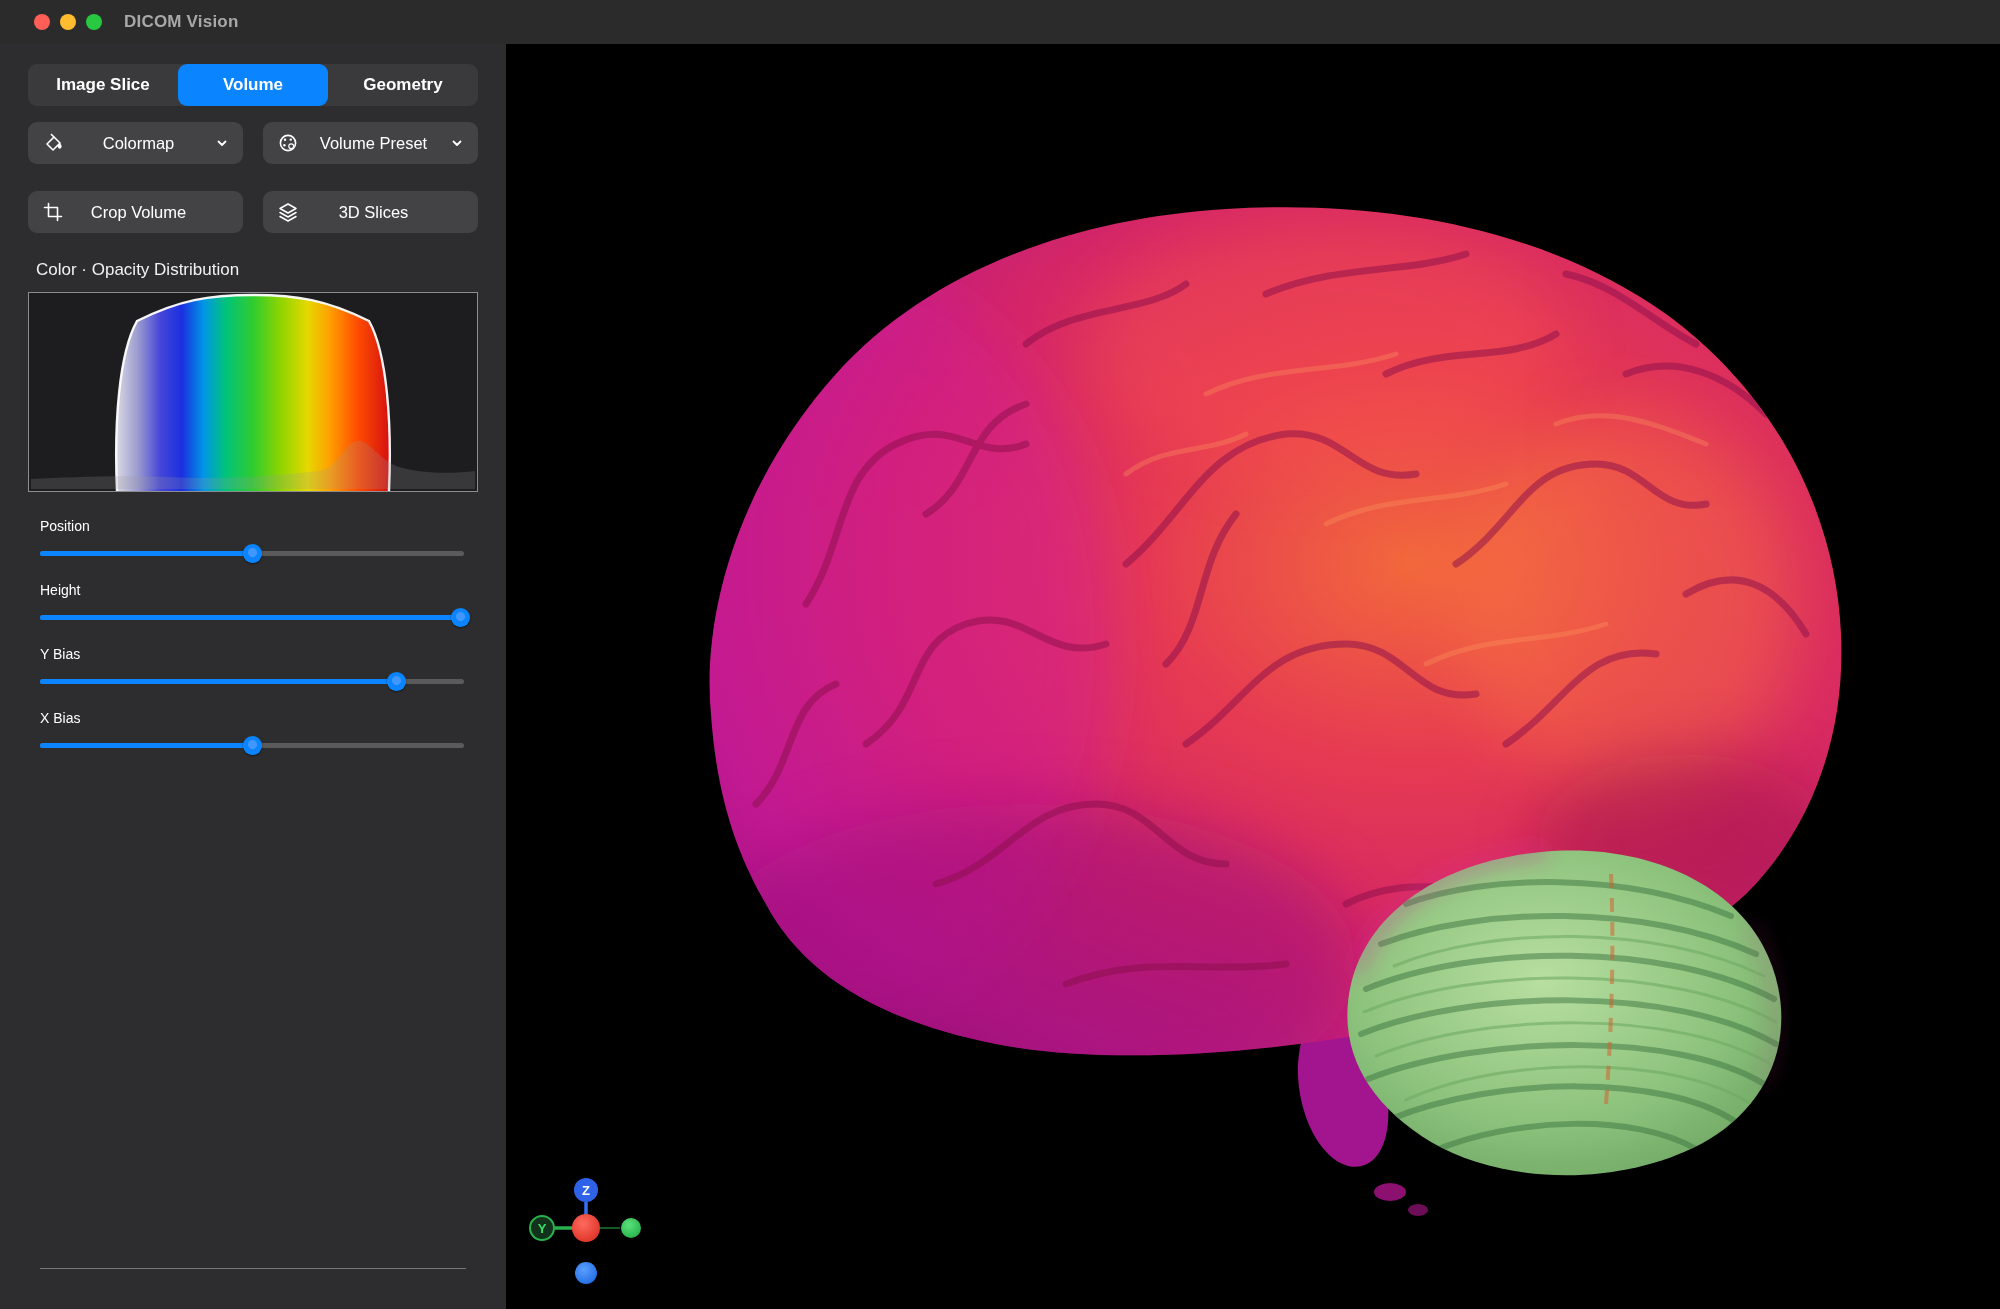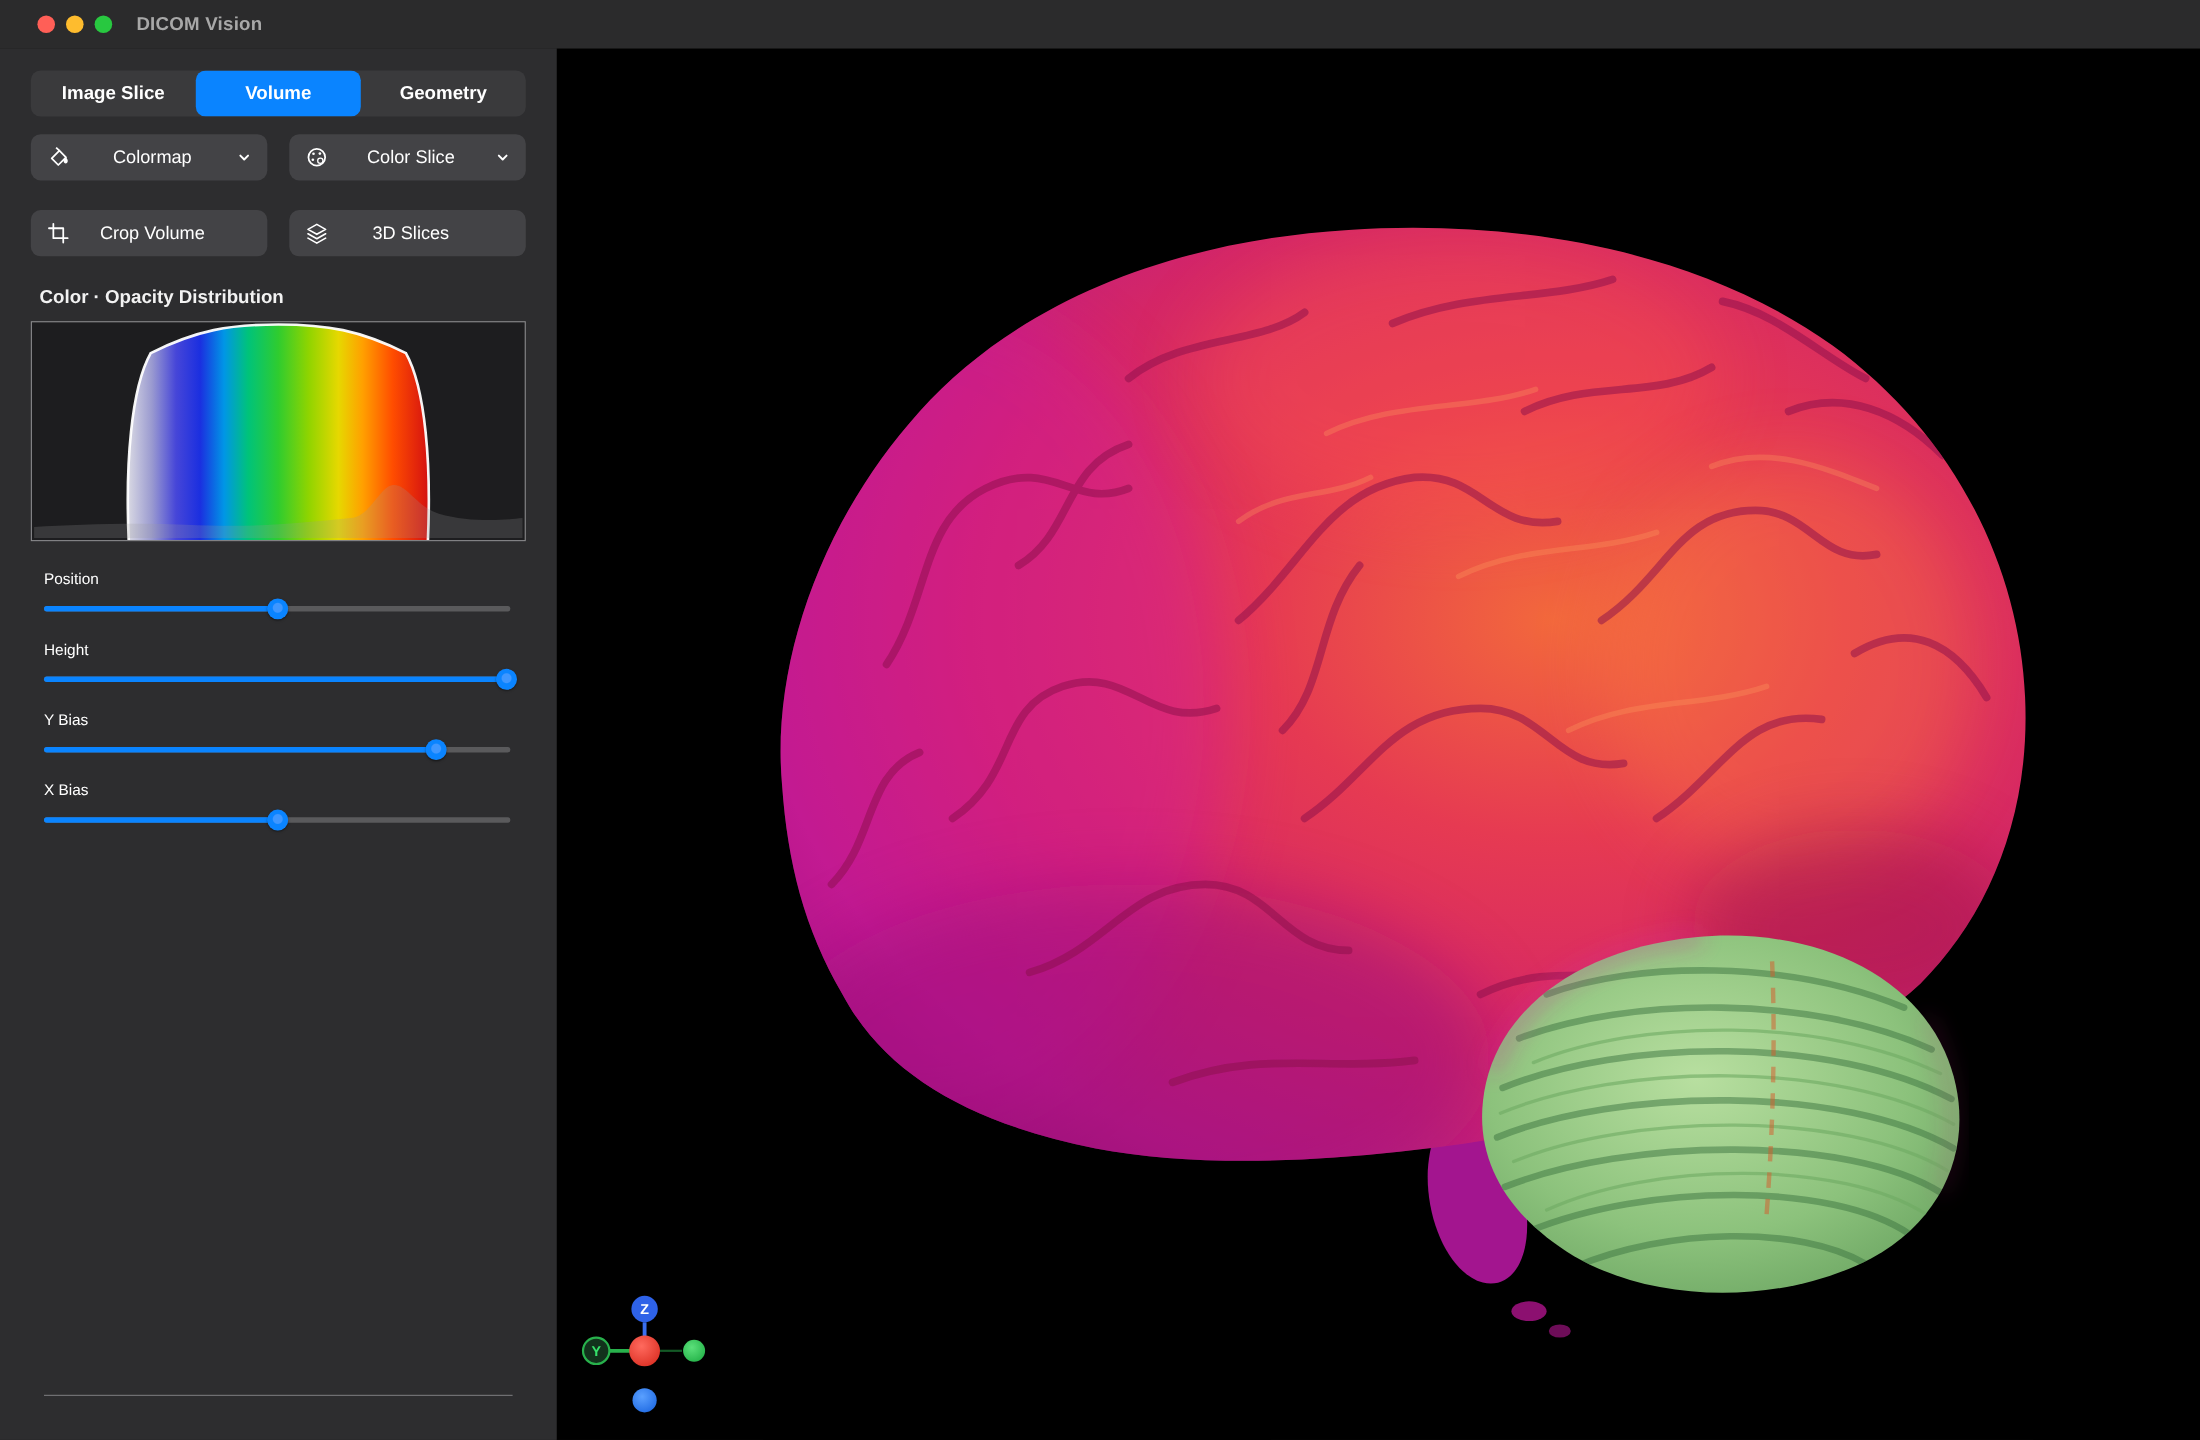--- a/index.html
+++ b/index.html
@@ -22,21 +22,21 @@
   .segment { flex:1; display:flex; align-items:center; justify-content:center; color:#ffffff; font-size:17px; font-weight:600; cursor:pointer; border-radius:9px; }
   .segment.active { background:var(--accent); }
 
   .btn-row { display:flex; gap:20px; margin-bottom:27px; }
   .side-btn { flex:1; height:42px; background:#434346; border-radius:9px; display:flex; align-items:center; padding:0 14px; color:#fff; font-size:16.5px; font-weight:500; cursor:pointer; }
   .side-btn .icon { width:22px; height:22px; display:flex; align-items:center; justify-content:center; flex:0 0 auto; }
   .side-btn .lbl { flex:1; text-align:center; }
   .side-btn .chev { width:16px; flex:0 0 auto; display:flex; justify-content:flex-end; }
   .side-btn .chev.hidden { visibility:hidden; }
 
-  .section-title { margin:20px 0 12px 8px; color:#f2f2f2; font-size:17px; font-weight:700; }
+  .section-title { margin:20px 0 12px 8px; color:#f2f2f2; font-size:17px; font-weight:400; }
 
   .tf-box { width:450px; height:200px; background:#1d1d1f; border:1px solid #8d8d8f; position:relative; cursor:pointer; }
   .tf-box svg { display:block; }
 
   .sliders { margin-top:26px; margin-left:12px; }
   .slider-group { margin-bottom:18px; }
   .slider-label { color:#ffffff; font-size:14px; font-weight:500; margin-bottom:8px; }
   .slider { position:relative; height:22px; width:424px; cursor:pointer; }
   .slider .track { position:absolute; top:9px; left:0; width:424px; height:5px; border-radius:3px; background:#5a5a5c; }
   .slider .fill  { position:absolute; top:9px; left:0; width:var(--pct,50%); height:5px; border-radius:3px; background:var(--accent); }
@@ -92,21 +92,21 @@
       <div class="side-btn">
         <span class="icon">
           <svg width="20" height="20" viewBox="0 0 20 20" fill="none" stroke="#fff" stroke-width="1.6">
             <circle cx="10" cy="10" r="7.6"></circle>
             <circle cx="7" cy="6.8" r="1.2" fill="#fff" stroke="none"></circle>
             <circle cx="12.8" cy="6.6" r="1.2" fill="#fff" stroke="none"></circle>
             <circle cx="6.4" cy="12.2" r="1.2" fill="#fff" stroke="none"></circle>
             <circle cx="13.2" cy="13.2" r="2.4" fill="#434346" stroke="#fff" stroke-width="1.2"></circle>
           </svg>
         </span>
-        <span class="lbl">Color Slice</span>
+        <span class="lbl">Volume Preset</span>
         <span class="chev">
           <svg width="14" height="14" viewBox="0 0 14 14" fill="none" stroke="#fff" stroke-width="1.8" stroke-linecap="round" stroke-linejoin="round">
               <path d="M3.5 5.5 L7 9 L10.5 5.5"></path>
             </svg>
         </span>
       </div>
     </div>
 
     <div class="btn-row">
       <div class="side-btn">

